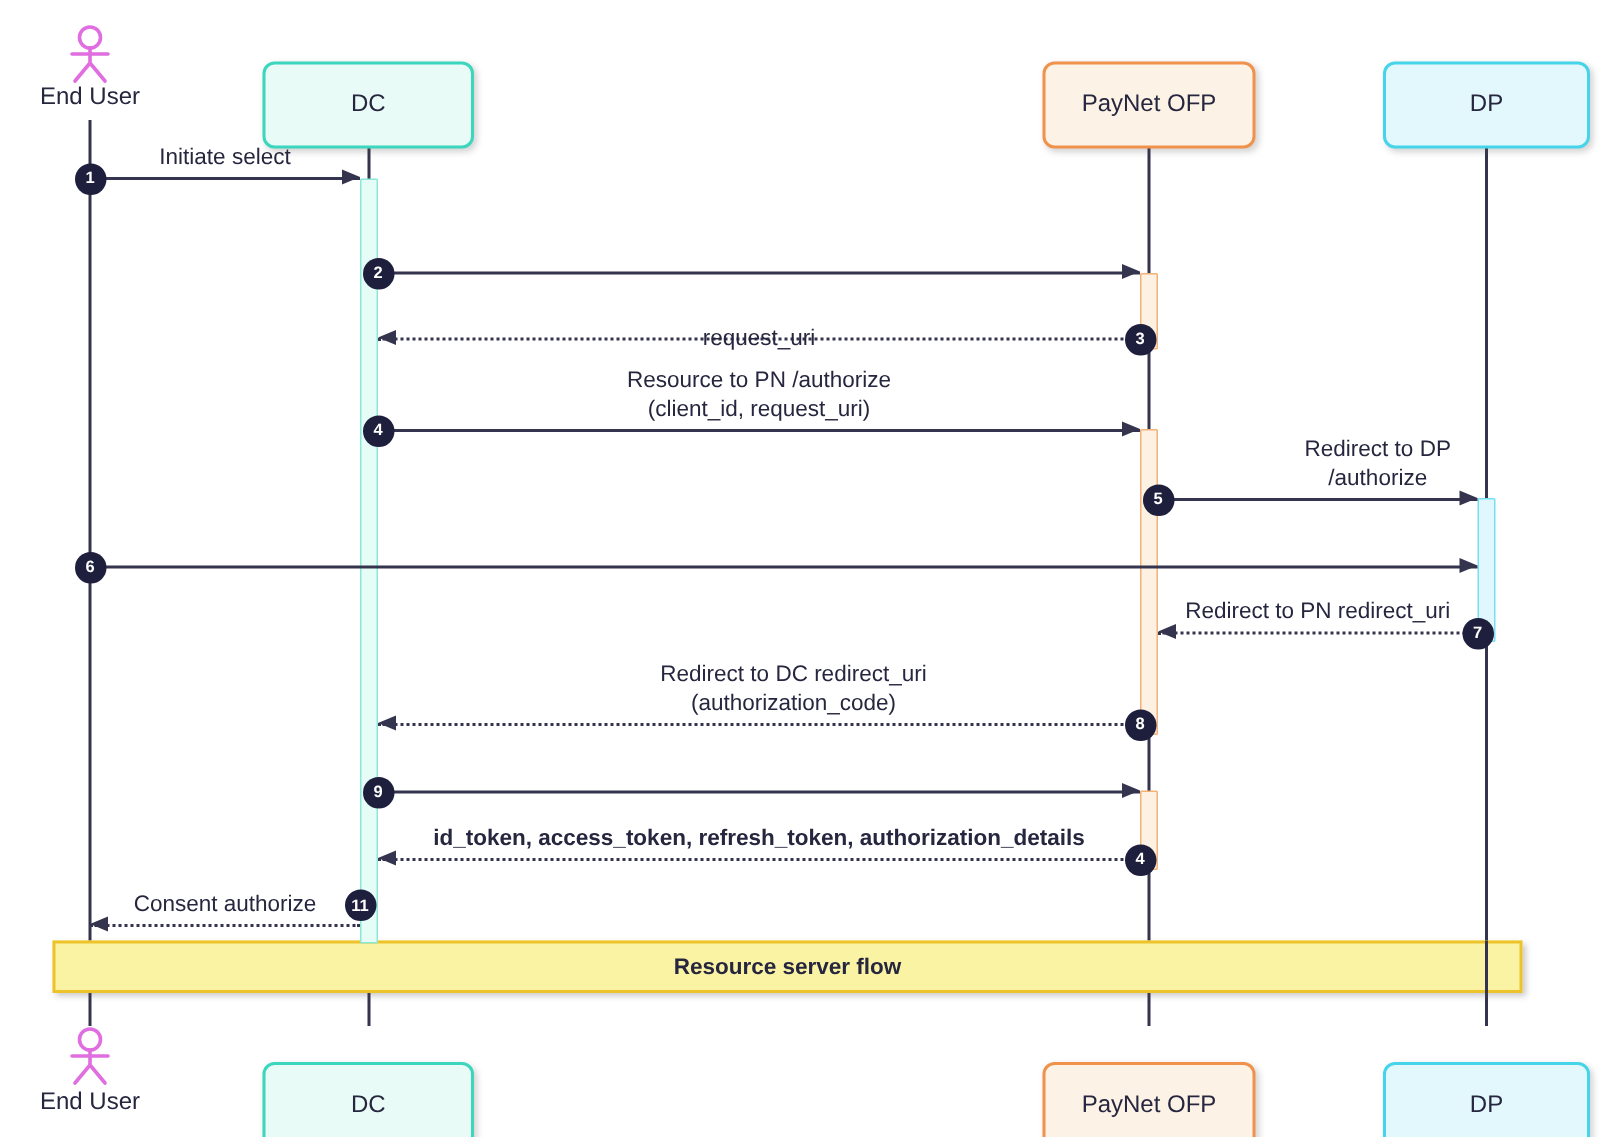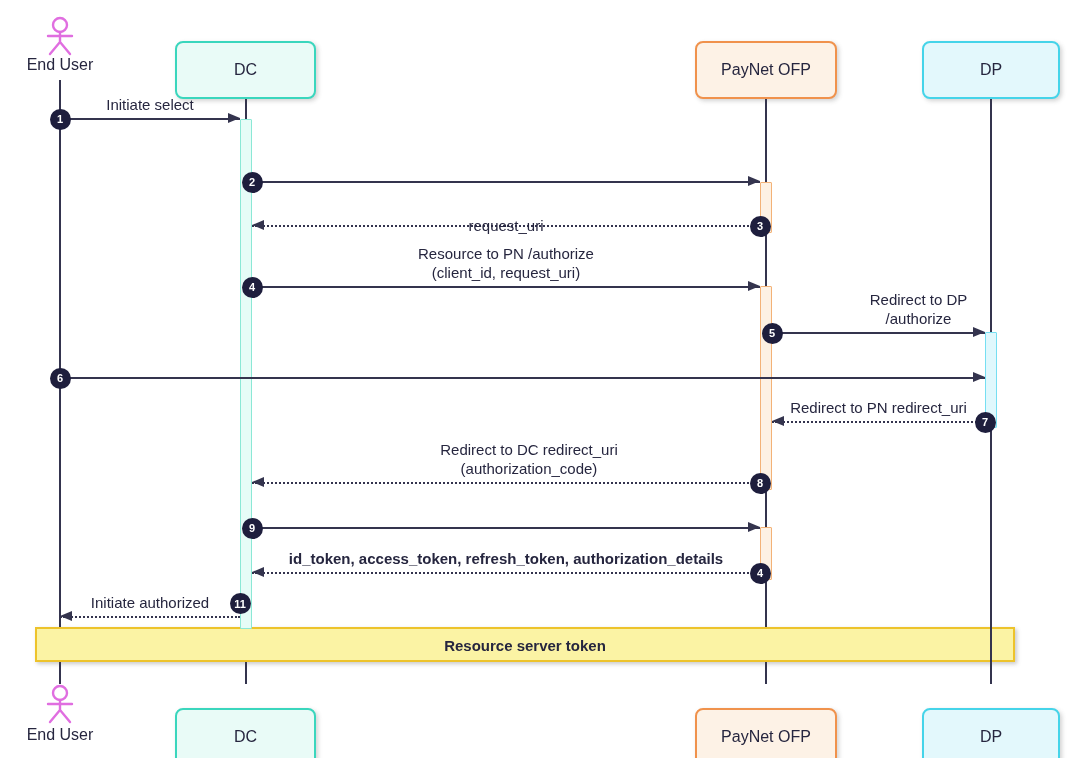--- a/index.html
+++ b/index.html
@@ -33,21 +33,21 @@
 </head>
 <body>
 
 <div id="canvas" style="--line: #34344e; --text: #26263f; --badge: #1e1e3d;">
     <div class="lifeline" style="left: 59px; top: 80px; height: 604px;"></div>
     <div class="lifeline" style="left: 245px; top: 73px; height: 611px;"></div>
     <div class="lifeline" style="left: 765px; top: 73px; height: 611px;"></div>
     <div class="lifeline" style="left: 990px; top: 73px; height: 611px;"></div>
     <div class="lifeline band-cross" style="left: 990px; top: 627px; height: 35px;"></div>
     <div class="band" style="left: 35px; top: 627px; width: 980px; height: 35px; background: rgb(251, 243, 164); border-color: rgb(237, 195, 43);"></div>
-    <div class="band-label" style="left: 525px; top: 644.5px;">Resource server token</div>
+    <div class="band-label" style="left: 525px; top: 644.5px;">Resource server flow</div>
     <div class="activation" style="left: 240px; top: 119px; height: 510px; background: rgb(230, 252, 247); border-color: rgb(139, 232, 214);"></div>
     <div class="activation" style="left: 760px; top: 182px; height: 51px; background: rgb(253, 241, 227); border-color: rgb(243, 178, 119);"></div>
     <div class="activation" style="left: 760px; top: 286px; height: 204px; background: rgb(253, 241, 227); border-color: rgb(243, 178, 119);"></div>
     <div class="activation" style="left: 760px; top: 527px; height: 53px; background: rgb(253, 241, 227); border-color: rgb(243, 178, 119);"></div>
     <div class="activation" style="left: 985px; top: 332px; height: 96px; background: rgb(224, 248, 253); border-color: rgb(118, 223, 242);"></div>
     <div class="mline solid" style="left: 60px; top: 118px; width: 180px;"></div>
     <div class="ahead right" style="left: 228px; top: 113px;"></div>
     <div class="mlabel" style="left: 150px; bottom: 644px;">Initiate select</div>
     <div class="badge" style="left: 49.5px; top: 108.5px;">1</div>
     <div class="mline solid" style="left: 252px; top: 181px; width: 508px;"></div>
@@ -80,21 +80,21 @@
     <div class="badge" style="left: 749.5px; top: 472.5px;">8</div>
     <div class="mline solid" style="left: 252px; top: 527px; width: 508px;"></div>
     <div class="ahead right" style="left: 748px; top: 522px;"></div>
     <div class="badge" style="left: 241.5px; top: 517.5px;">9</div>
     <div class="mline dashed" style="left: 252px; top: 572px; width: 508px;"></div>
     <div class="ahead left" style="left: 252px; top: 567px;"></div>
     <div class="mlabel" style="left: 506px; bottom: 190px; font-weight: bold;">id_token, access_token, refresh_token, authorization_details</div>
     <div class="badge" style="left: 749.5px; top: 562.5px;">4</div>
     <div class="mline dashed" style="left: 60px; top: 616px; width: 180px;"></div>
     <div class="ahead left" style="left: 60px; top: 611px;"></div>
-    <div class="mlabel" style="left: 150px; bottom: 146px;">Initiate authorized</div>
+    <div class="mlabel" style="left: 150px; bottom: 146px;">Consent authorize</div>
     <div class="badge" style="left: 229.5px; top: 593px;">11</div>
     <div class="figure" style="left: 40px; top: 16px;"><svg width="40" height="40" viewBox="0 0 40 40" fill="none">
         <circle cx="20" cy="9" r="7" stroke="#e06ee0" stroke-width="2.4"></circle>
         <path d="M20 16 V26 M8 20 H32 M20 26 L10 38 M20 26 L30 38" stroke="#e06ee0" stroke-width="2.4" stroke-linecap="round"></path>
       </svg></div>
     <div class="alabel" style="left: 60px; top: 56px;">End User</div>
     <div class="abox" style="left: 175px; top: 15px; width: 141px; background: rgb(233, 251, 247); border-color: rgb(58, 214, 189);">DC</div>
     <div class="abox" style="left: 695px; top: 15px; width: 142px; background: rgb(253, 242, 230); border-color: rgb(240, 146, 76);">PayNet OFP</div>
     <div class="abox" style="left: 922px; top: 15px; width: 138px; background: rgb(227, 248, 252); border-color: rgb(69, 212, 233);">DP</div>
     <div class="figure" style="left: 40px; top: 684px;"><svg width="40" height="40" viewBox="0 0 40 40" fill="none">

